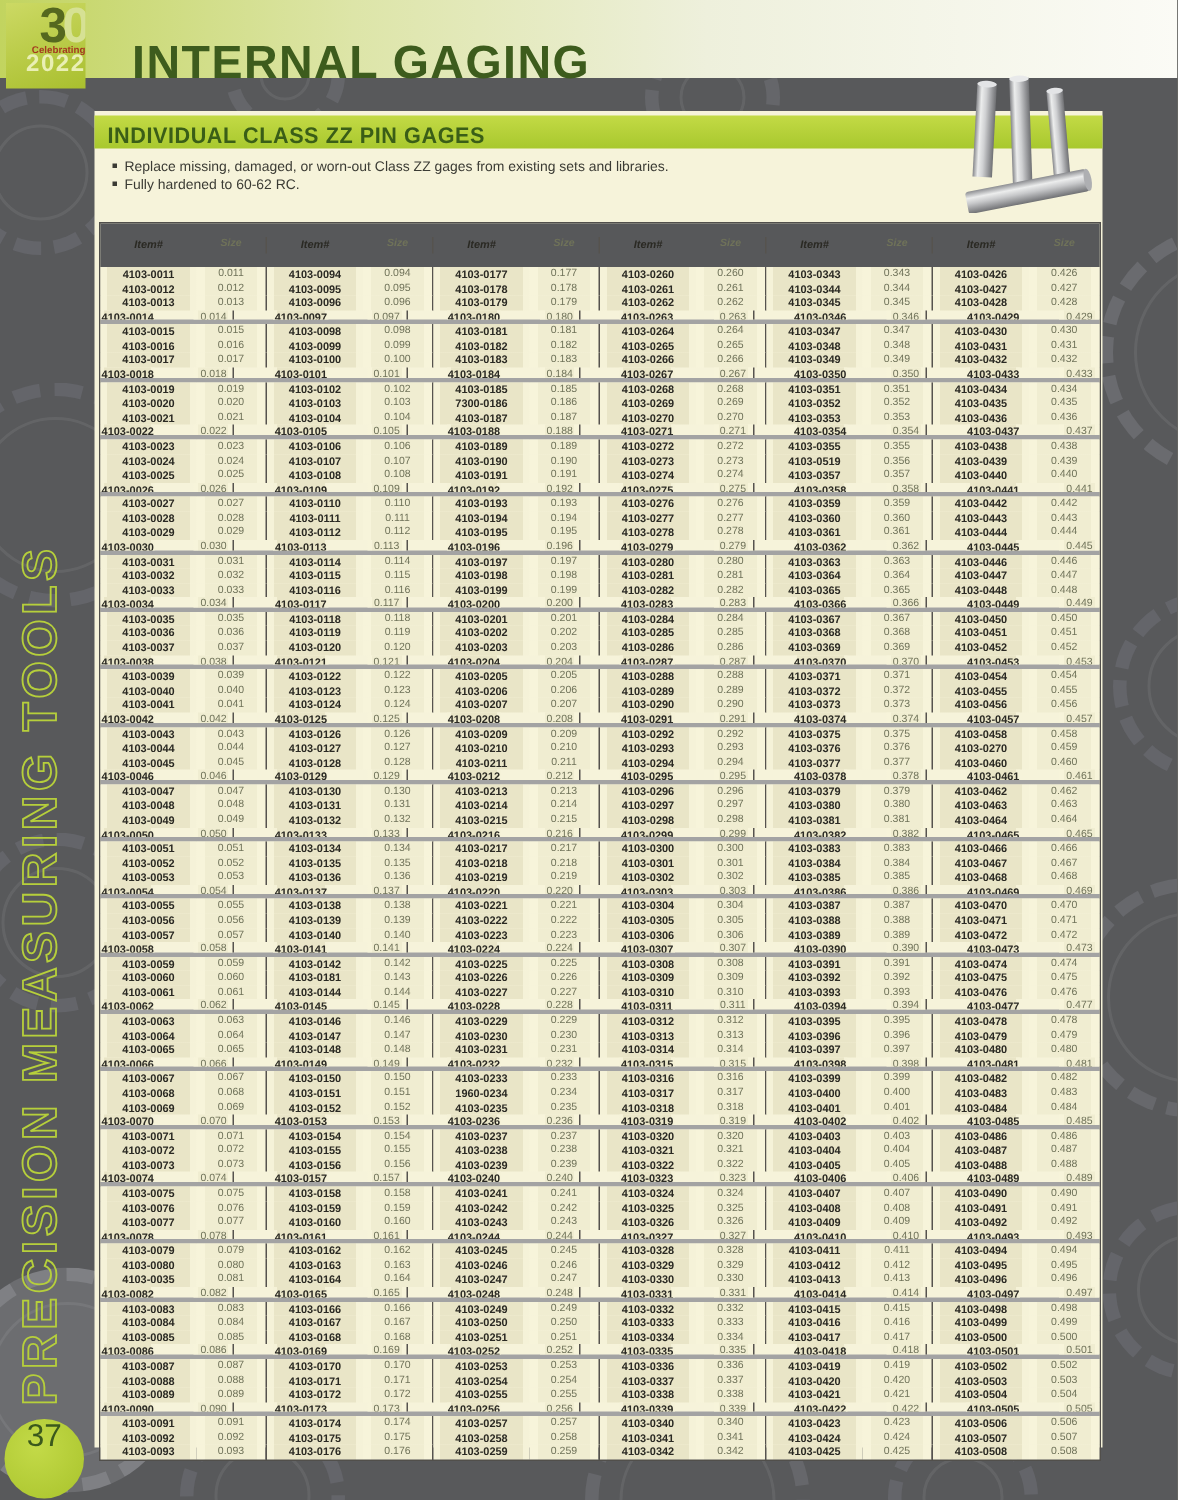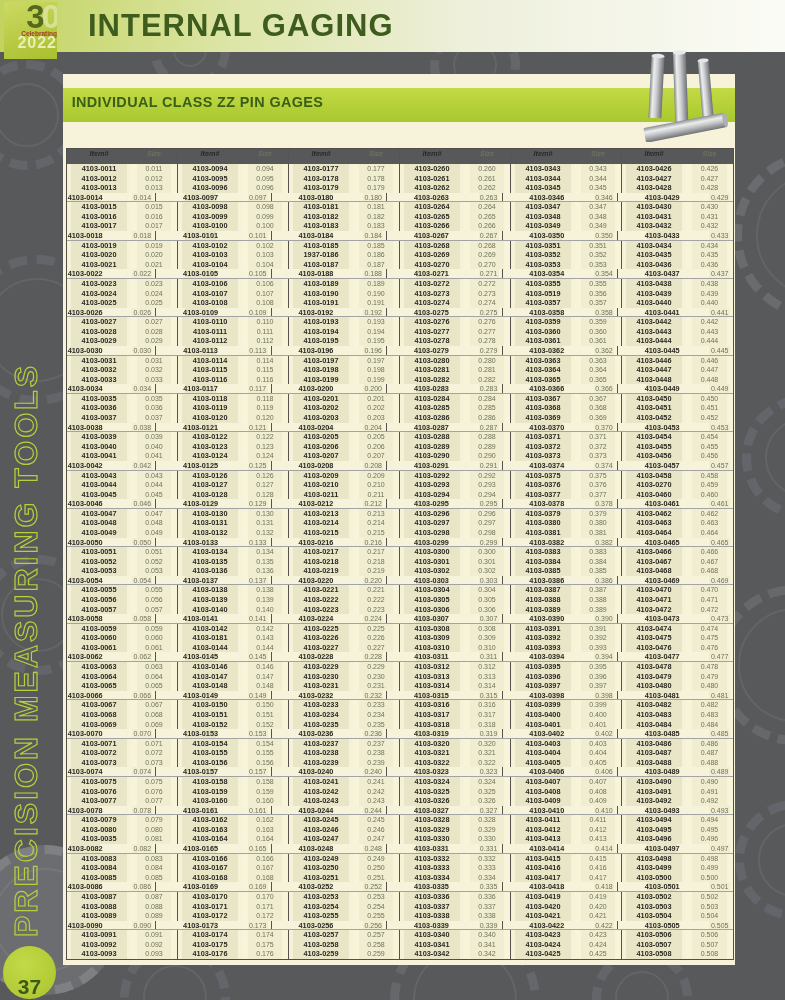--- a/index.html
+++ b/index.html
@@ -5,67 +5,67 @@
   html,body{margin:0;padding:0;background:#3a3b3d;}
   .stage{position:relative;width:785px;height:1000px;overflow:hidden;
          background:var(--bg-gray,#58595b);font-family:"Liberation Sans",sans-serif;}
   
   .gear{position:absolute;border-radius:50%;border:9px dashed #64656a;box-sizing:border-box;z-index:1;}
   .gear::before{content:"";position:absolute;inset:14px;border:2px solid inherit;border-radius:50%;
                 border:2px solid rgba(255,255,255,0.07);}
   
   .top-band{position:absolute;left:0;top:0;width:785px;height:52px;z-index:2;
             background:linear-gradient(90deg,#c2d45f 0%,#dde5a8 30%,#eef0dc 60%,#fbfbf6 100%);}
-  .page-title{position:absolute;left:88px;top:8px;font-size:31px;font-weight:bold;
+  .page-title{position:absolute;left:88px;top:24px;font-size:31px;font-weight:bold;
               letter-spacing:1px;color:var(--dark-green,#3d5c1d);}
   .logo{position:absolute;left:4px;top:2px;width:53px;height:57px;z-index:3;
         background:linear-gradient(160deg,#ccd964,#a9bf2e);text-align:right;overflow:hidden;}
   .logo-num{font-size:33px;font-weight:bold;line-height:30px;letter-spacing:-3px;}
   .logo-num .d1{color:#55681f;} .logo-num .d2{color:#d6e194;}
   .logo-l1{font-size:6.5px;font-weight:bold;color:#a43a20;line-height:7px;margin-top:-2px;}
   .logo-l2{font-size:16px;font-weight:bold;color:#e9efb4;letter-spacing:1px;line-height:12px;}
   
   .panel{position:absolute;left:63px;top:74px;width:672px;height:891px;
          background:var(--cream,#f6f3da);z-index:2;}
-  .section-bar{position:absolute;left:0;top:14px;right:0;height:34px;
+  .section-bar{position:absolute;left:0;top:3px;right:0;height:22px;
                background:linear-gradient(180deg,#c3da45,#a8c82e);}
   .section-title{font-size:15px;font-weight:bold;color:#3a5e17;letter-spacing:0.4px;
                  padding:5px 0 0 9px;transform:scaleX(0.96);transform-origin:left;}
   .bullets{position:absolute;top:31px;margin:0;padding:0;list-style:none;
            font-size:9.3px;color:#3b3b34;line-height:12.4px;}
   .bullets-left{left:12px;width:390px;}
   .bullets-right{left:407px;width:230px;}
   .bullets li::before{content:"";display:inline-block;width:3px;height:3px;background:#3b3b34;
                       margin-right:5px;vertical-align:2px;}
   
   .gage-table{position:absolute;left:3px;top:74px;width:666px;border:1px solid #514f4b;}
-  .thead{display:flex;height:15px;background:var(--header-gray,#57585a);}
+  .thead{display:flex;height:29px;background:var(--header-gray,#57585a);align-items:center;}
   .hcell{display:block;box-sizing:border-box;height:11px;line-height:11px;text-align:center;
          font-size:8px;font-weight:bold;font-style:italic;color:var(--lime,#b6cf3b);}
   .trow{display:flex;height:9.59px;box-sizing:border-box;}
-  .trow.gsep{border-bottom:1px solid #a3a3a3;gap:26px;}
+  .trow.gsep{border-bottom:3px solid #a3a3a3;gap:26px;}
   .tcell{display:block;box-sizing:border-box;height:100%;text-align:center;overflow:hidden;}
   .c-item{width:64px;line-height:9.6px;font-size:7.3px;font-weight:bold;color:#2a2923;
           background:linear-gradient(90deg,#f5f2d8 0,#f5f2d8 7%,#e9e5c7 7%,#e9e5c7 93%,#f5f2d8 93%);}
   .c-size{width:47px;line-height:9.6px;font-size:7px;color:#6f7259;
           background:linear-gradient(90deg,#f7f4da 0,#f7f4da 12%,#f0edd1 12%,#f0edd1 88%,#f7f4da 88%);}
   .psep{border-right:1px solid #56534e;}
   
   .pins{position:absolute;left:642px;top:50px;z-index:4;}
   
   .sidebar-text{position:absolute;left:8px;top:937px;z-index:2;white-space:nowrap;
                 transform:rotate(-90deg);transform-origin:0 0;
                 font-size:32px;font-weight:bold;letter-spacing:3px;
                 color:var(--lime,#b9d23c);-webkit-text-stroke:1.2px var(--lime,#b9d23c);
                 -webkit-text-fill-color:transparent;}
   
   .page-circle{position:absolute;left:3px;top:946px;width:53px;height:53px;border-radius:50%;
                background:radial-gradient(circle at 40% 35%,#c3da48,#a9c32c);z-index:3;
-               display:flex;align-items:flex-end;justify-content:center;
-               font-size:21px;font-weight:bold;color:#3b591c;}
+               display:flex;align-items:flex-start;justify-content:center;
+               font-size:21px;font-weight:normal;color:#3b591c;}
 </style>
 </head>
 <body>
 
 <div class="stage">
 
   <div class="gear" style="left:-28px;top:60px;width:110px;height:110px;"></div>
   <div class="gear" style="left:-38px;top:255px;width:150px;height:150px;"></div>
   <div class="gear" style="left:-22px;top:555px;width:120px;height:120px;"></div>
   <div class="gear" style="left:-30px;top:845px;width:150px;height:150px;border-color:#7f8084;background:#6c6d70;"></div>
@@ -94,20 +94,22 @@
   <div class="page-circle">
     <span>37</span>
   </div>
 
   <div class="panel">
     <div class="section-bar">
       <div class="section-title">INDIVIDUAL CLASS ZZ PIN GAGES</div>
     </div>
 
     <ul class="bullets bullets-left">
+      <li>Replace missing, damaged, or worn-out Class ZZ gages from existing sets and libraries.</li>
+      <li>Fully hardened to 60-62 RC.</li>
     </ul>
 
     <div class="gage-table">
       <div class="thead">
           <span class="hcell c-item" style="background: none;">Item#</span>
           <span class="hcell c-size psep" style="background: none;">Size</span>
           <span class="hcell c-item" style="background: none;">Item#</span>
           <span class="hcell c-size psep" style="background: none;">Size</span>
           <span class="hcell c-item" style="background: none;">Item#</span>
           <span class="hcell c-size psep" style="background: none;">Size</span>
@@ -243,21 +245,21 @@
             <span class="tcell c-item">4103-0351</span>
             <span class="tcell c-size psep">0.351</span>
             <span class="tcell c-item">4103-0434</span>
             <span class="tcell c-size">0.434</span>
           </div>
           <div class="trow">
             <span class="tcell c-item">4103-0020</span>
             <span class="tcell c-size psep">0.020</span>
             <span class="tcell c-item">4103-0103</span>
             <span class="tcell c-size psep">0.103</span>
-            <span class="tcell c-item">1937-0186</span>
+            <span class="tcell c-item">7300-0186</span>
             <span class="tcell c-size psep">0.186</span>
             <span class="tcell c-item">4103-0269</span>
             <span class="tcell c-size psep">0.269</span>
             <span class="tcell c-item">4103-0352</span>
             <span class="tcell c-size psep">0.352</span>
             <span class="tcell c-item">4103-0435</span>
             <span class="tcell c-size">0.435</span>
           </div>
           <div class="trow">
             <span class="tcell c-item">4103-0021</span>
@@ -915,21 +917,21 @@
             <span class="tcell c-item">4103-0399</span>
             <span class="tcell c-size psep">0.399</span>
             <span class="tcell c-item">4103-0482</span>
             <span class="tcell c-size">0.482</span>
           </div>
           <div class="trow">
             <span class="tcell c-item">4103-0068</span>
             <span class="tcell c-size psep">0.068</span>
             <span class="tcell c-item">4103-0151</span>
             <span class="tcell c-size psep">0.151</span>
-            <span class="tcell c-item">4103-0234</span>
+            <span class="tcell c-item">1960-0234</span>
             <span class="tcell c-size psep">0.234</span>
             <span class="tcell c-item">4103-0317</span>
             <span class="tcell c-size psep">0.317</span>
             <span class="tcell c-item">4103-0400</span>
             <span class="tcell c-size psep">0.400</span>
             <span class="tcell c-item">4103-0483</span>
             <span class="tcell c-size">0.483</span>
           </div>
           <div class="trow">
             <span class="tcell c-item">4103-0069</span>

